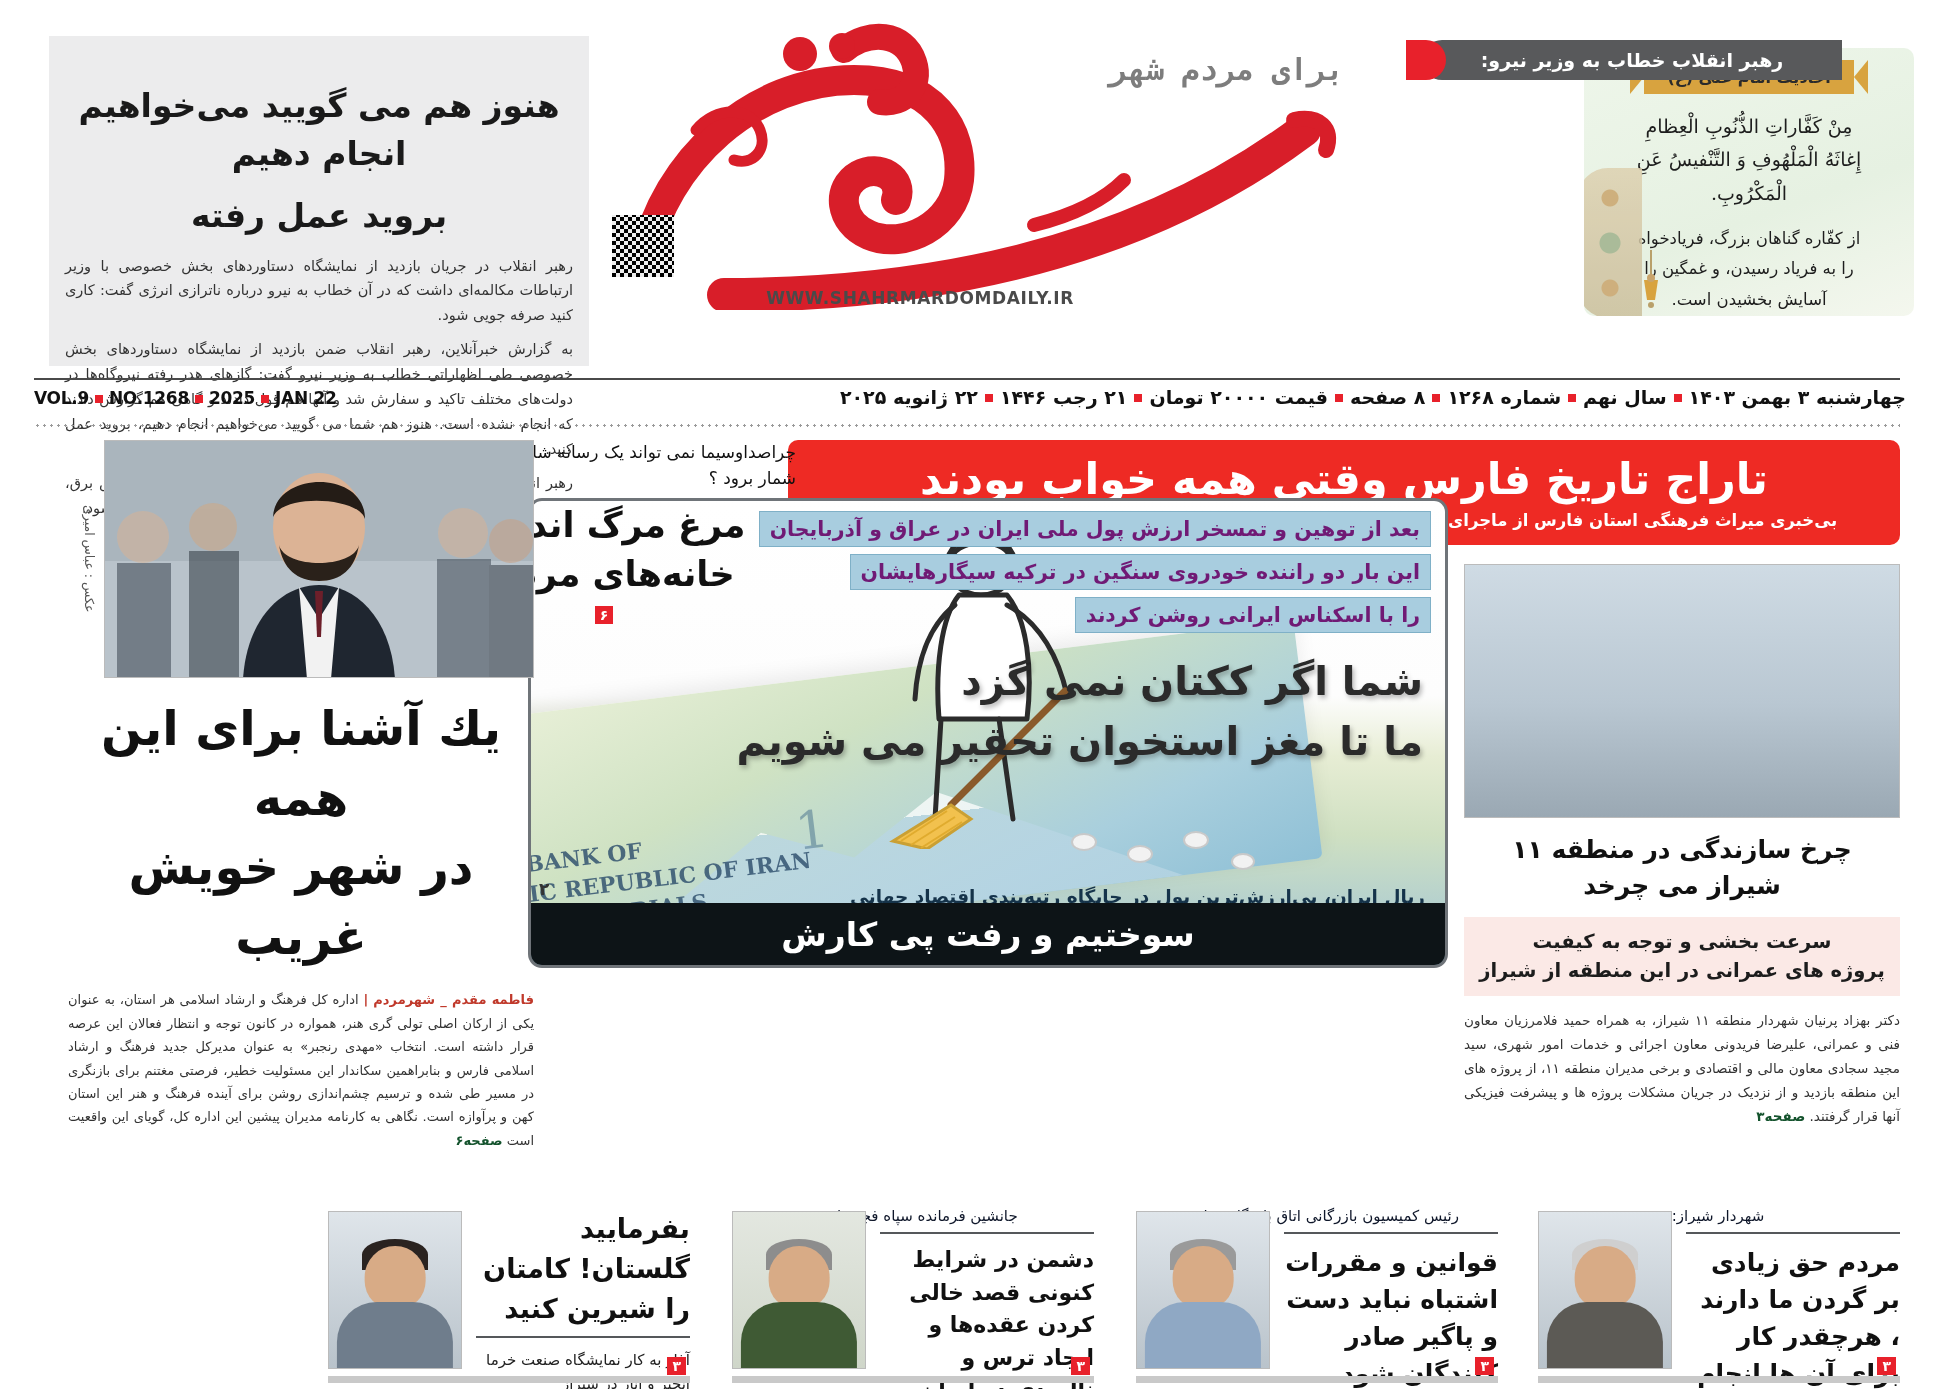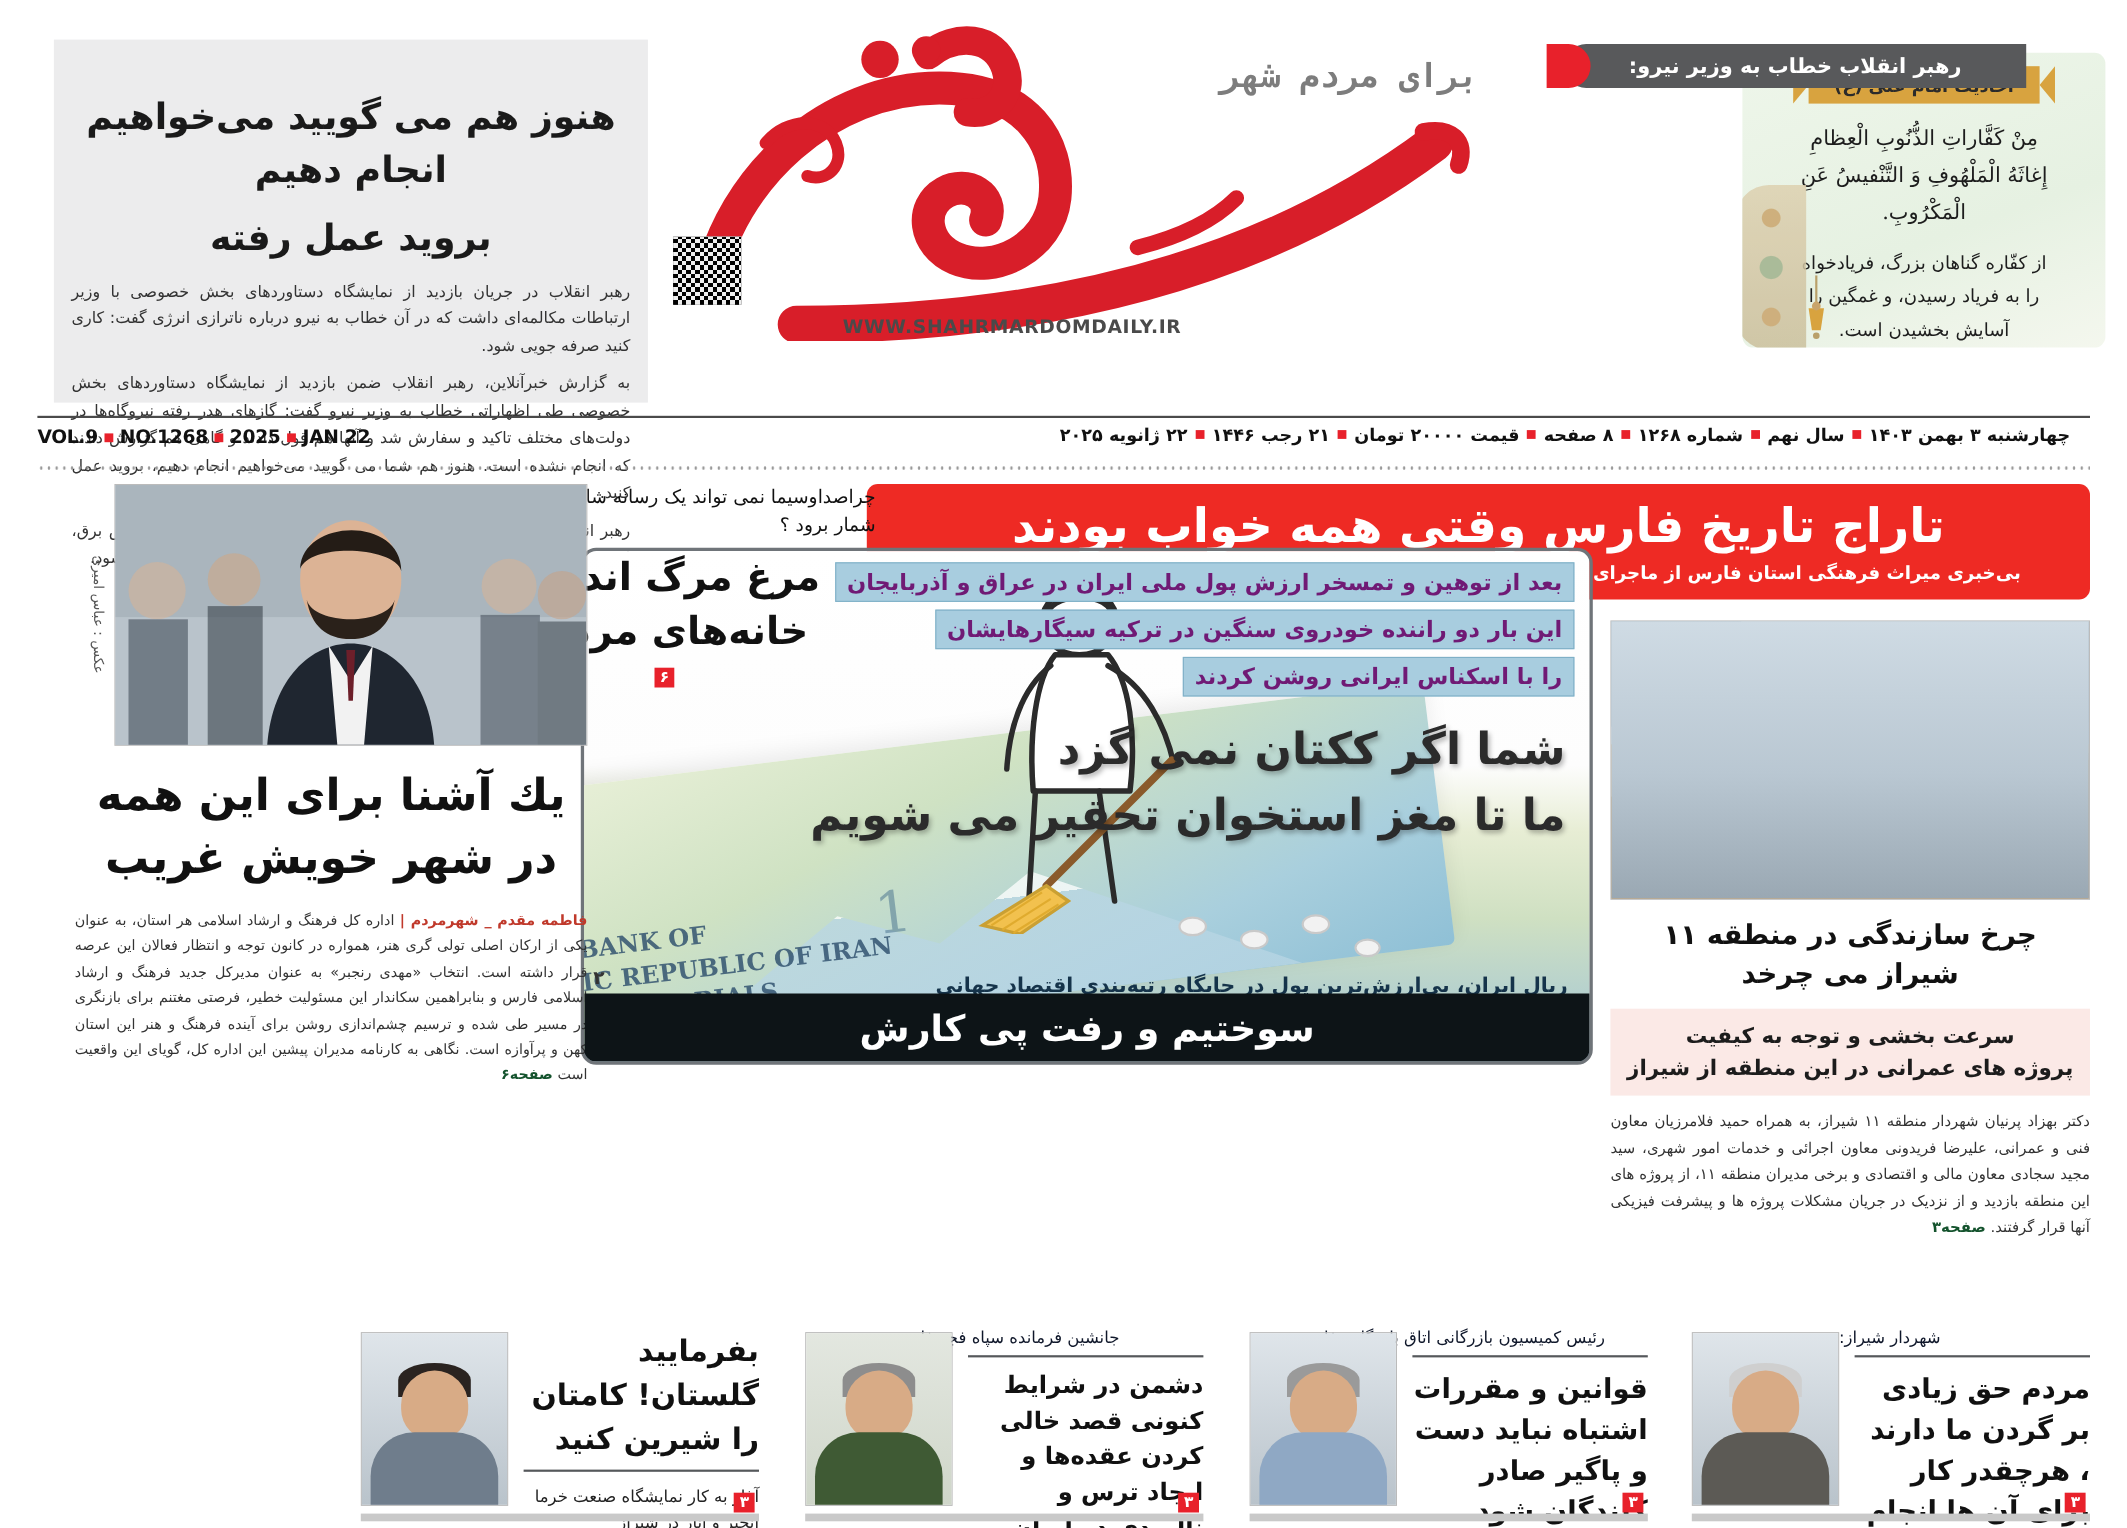--- a/index.html
+++ b/index.html
@@ -96,22 +96,22 @@
     border-radius: 30px 0 0 30px; opacity:.85;
   }
   .hadith-lamp {
     position:absolute; right: 250px; bottom: 2px; width: 26px; height: 64px;
   }
 
   
   .rule-top { position:absolute; left:34px; right:34px; top:378px; height:2px; background:#4a4a4a; }
   .datebar { position:absolute; left:0; right:0; top: 386px; height:34px; }
   .date-fa {
-    position:absolute; right: 52px; top: 0;
-    font-size: 16px; font-weight: bold; color:#111; letter-spacing:-0.2px;
+    position:absolute; right: 28px; top: 0;
+    font-size: 19px; font-weight: bold; color:#111; letter-spacing:-0.2px;
   }
   .date-fa .sq { display:inline-block; width:8px; height:8px; background:#e8212b; margin:0 7px; vertical-align:2px; }
   .date-en {
     position:absolute; left: 34px; top: 2px; direction: ltr;
     font-size: 17px; font-weight: bold; color:#111; letter-spacing:-0.3px;
   }
   .date-en .sq { display:inline-block; width:8px; height:8px; background:#e8212b; margin:0 6px; vertical-align:1px; }
   .rule-dots { position:absolute; left:34px; right:34px; top: 424px; height:3px;
     background-image: radial-gradient(circle, #9a9a9a 1.2px, transparent 1.4px);
     background-size: 7px 3px; }
@@ -221,21 +221,21 @@
     position:absolute; right: 436px; top: 0; width: 26px; height: 238px;
     writing-mode: vertical-rl; text-orientation: mixed;
     font-size: 12.5px; color:#555; line-height:1.5; text-align:center;
   }
   .lc-yellow {
     width: 430px; background:#f9b928; padding: 12px 10px; text-align:center;
     font-size: 19.5px; font-weight:bold; color:#1c1c1c; line-height:1.55; margin-top: 4px;
     letter-spacing:-0.3px;
   }
   .lc-title {
-    width: 466px; margin-top: 16px; text-align:center; font-size: 40px; font-weight:bold;
+    width: 466px; margin-top: 16px; text-align:center; font-size: 48px; font-weight:bold;
     line-height:1.45; color:#111; letter-spacing:-0.8px;
   }
   .lc-body { width: 466px; margin-top: 16px; font-size: 13px; line-height:1.8; color:#333; text-align:justify; }
   .byline { color:#c0392b; font-weight:bold; }
 
   
   .l2-kicker {
     width: 380px; font-size: 17px; color:#111; text-align:right; line-height:1.5;
     font-weight:500; letter-spacing:-0.2px;
   }

